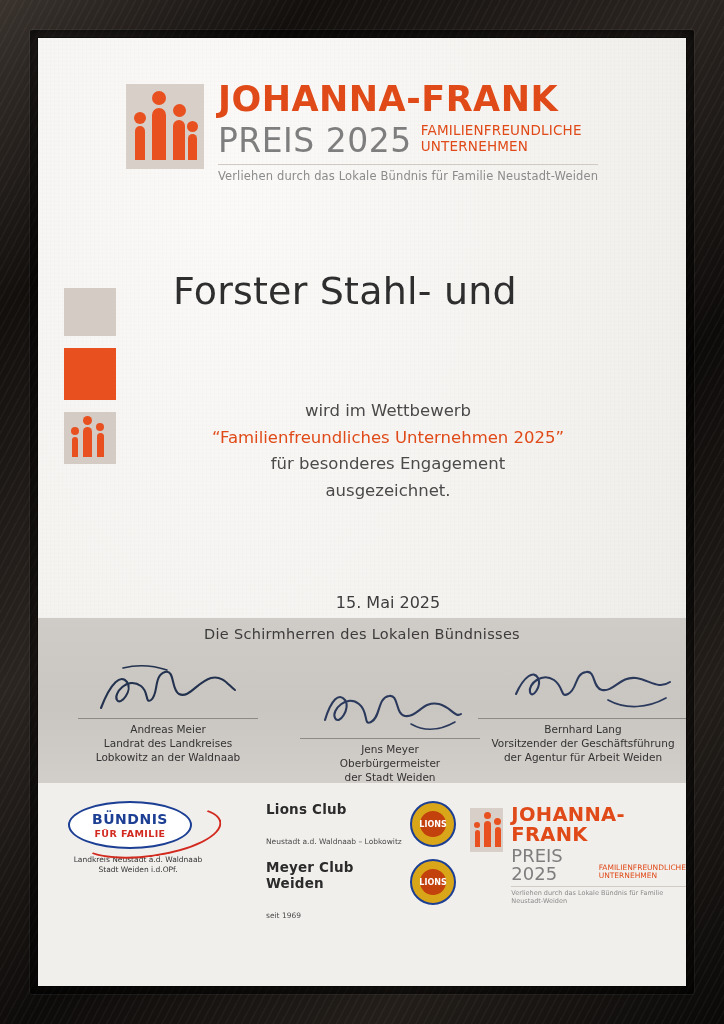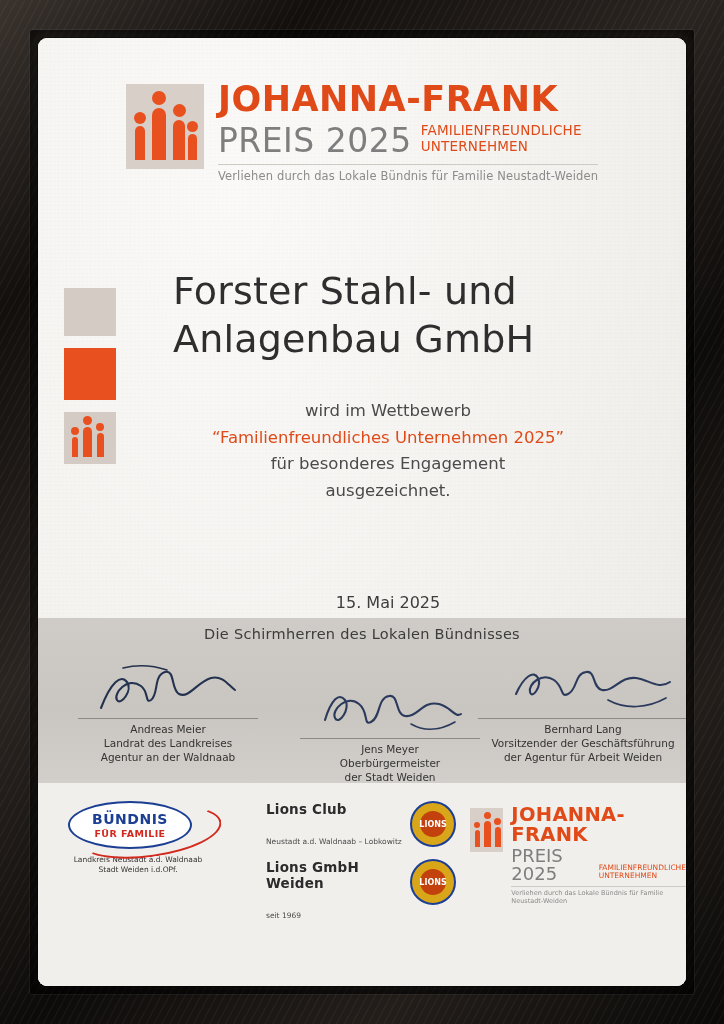--- a/index.html
+++ b/index.html
@@ -24,21 +24,20 @@
   .frame-inner-shadow{
     position:absolute;left:30px;top:30px;right:30px;bottom:30px;
     box-shadow:0 0 16px 6px rgba(0,0,0,.75) inset, 0 0 0 1px rgba(255,255,255,.05);
     border-radius:2px;
   }
   .mat{
     position:absolute;left:38px;top:38px;right:38px;bottom:38px;
     background:#f3f1ee;
     box-shadow:0 0 0 1px rgba(0,0,0,.35), 0 2px 10px rgba(0,0,0,.45);
     overflow:hidden;
-    border-radius:9px;
   }
   .paper{
     position:absolute;inset:0;
     background:
       radial-gradient(ellipse at 30% 15%, #fbfaf8 0%, #f4f2ef 55%, #eceae6 100%);
   }
   .paper:after{
     content:"";position:absolute;inset:0;
     background:
       repeating-linear-gradient(0deg, rgba(0,0,0,.012) 0px, rgba(0,0,0,0) 2px, rgba(0,0,0,0) 4px),
@@ -221,21 +220,20 @@
           <span class="fg sbi-h1"></span>
         <span class="fg sbi-b2"></span>
           <span class="fg sbi-h2"></span>
         <span class="fg sbi-b3"></span>
           <span class="fg sbi-h3"></span>
       </div>
     </div>
 
     <div class="recipient">
       <div>Forster Stahl- und</div>
-      <div>Anlagenbau GmbH</div>
     </div>
 
     <div class="body-text">
       <div>wird im Wettbewerb</div>
       <div class="quote">“Familienfreundliches Unternehmen 2025”</div>
       <div>für besonderes Engagement</div>
       <div>ausgezeichnet.</div>
     </div>
 
     <div class="cert-date">15. Mai 2025</div>
@@ -246,21 +244,21 @@
       <div class="sig-col" style="left:40px;top:100px;width:180px;">
         <div class="sig-ink">
           <svg width="150" height="58" viewBox="0 0 150 58">
             <path d="M8 48 C18 22,28 14,34 22 C40 30,28 46,24 40 C20 34,34 16,48 26 C56 32,52 44,58 40 C66 34,60 16,72 12 C82 9,78 30,86 34 C96 39,104 22,118 18 C130 15,136 26,142 30" fill="none" stroke="#23324f" stroke-width="2.1" stroke-linecap="round"></path>
             <path d="M30 8 C46 4,62 6,74 10" fill="none" stroke="#23324f" stroke-width="1.6" stroke-linecap="round"></path>
           </svg>
         </div>
         <div class="rule"></div>
         <div>Andreas Meier</div>
         <div>Landrat des Landkreises</div>
-        <div>Agentur an der Waldnaab</div>
+        <div>Lobkowitz an der Waldnaab</div>
       </div>
 
       <div class="sig-col" style="left:262px;top:120px;width:180px;">
         <div class="sig-ink">
           <svg width="150" height="58" viewBox="0 0 150 58">
             <path d="M10 40 C16 20,24 12,30 20 C36 28,24 46,20 38 C16 30,32 14,44 24 C54 32,48 46,56 42 C66 37,62 18,74 16 C84 14,80 34,90 36 C102 38,108 20,124 24 C136 27,140 38,146 34" fill="none" stroke="#2b3a5c" stroke-width="2.1" stroke-linecap="round"></path>
             <path d="M96 44 C110 52,126 50,140 42" fill="none" stroke="#2b3a5c" stroke-width="1.6" stroke-linecap="round"></path>
           </svg>
         </div>
         <div class="rule"></div>
@@ -304,21 +302,21 @@
           <div class="lions-txt">
             <div class="lions-name">Lions Club</div>
             <div class="lions-sub">Neustadt a.d. Waldnaab – Lobkowitz</div>
           </div>
           <div class="lions-emblem">
             <div class="inner">LIONS</div>
           </div>
         </div>
         <div class="lions-row">
           <div class="lions-txt">
-            <div class="lions-name">Lions GmbH Weiden</div>
+            <div class="lions-name">Meyer Club Weiden</div>
             <div class="lions-sub">seit 1969</div>
           </div>
           <div class="lions-emblem">
             <div class="inner">LIONS</div>
           </div>
         </div>
       </div>
 
       <div class="jf-footer">
         <div class="jf-mark">

